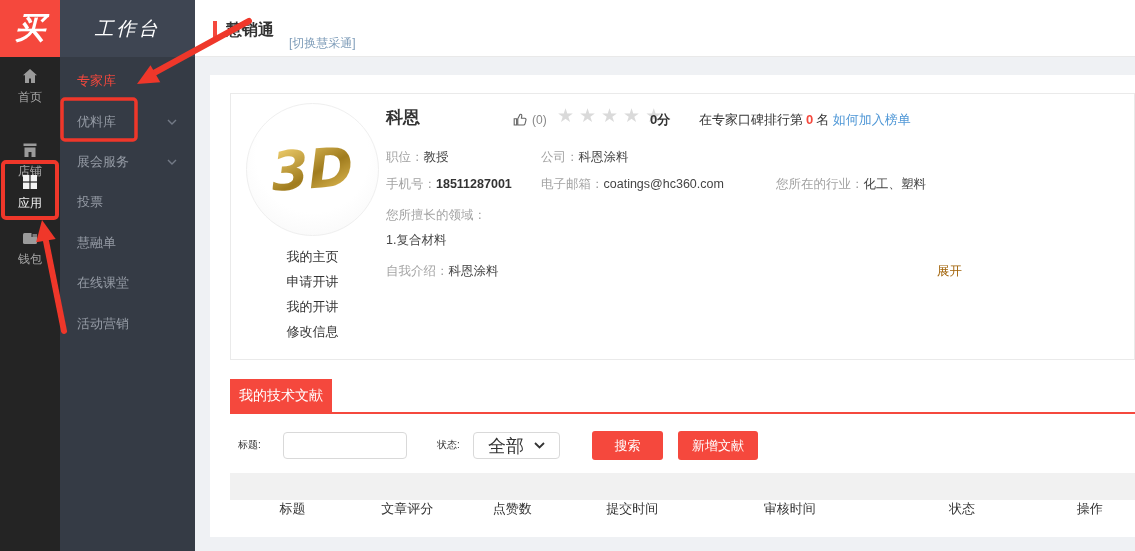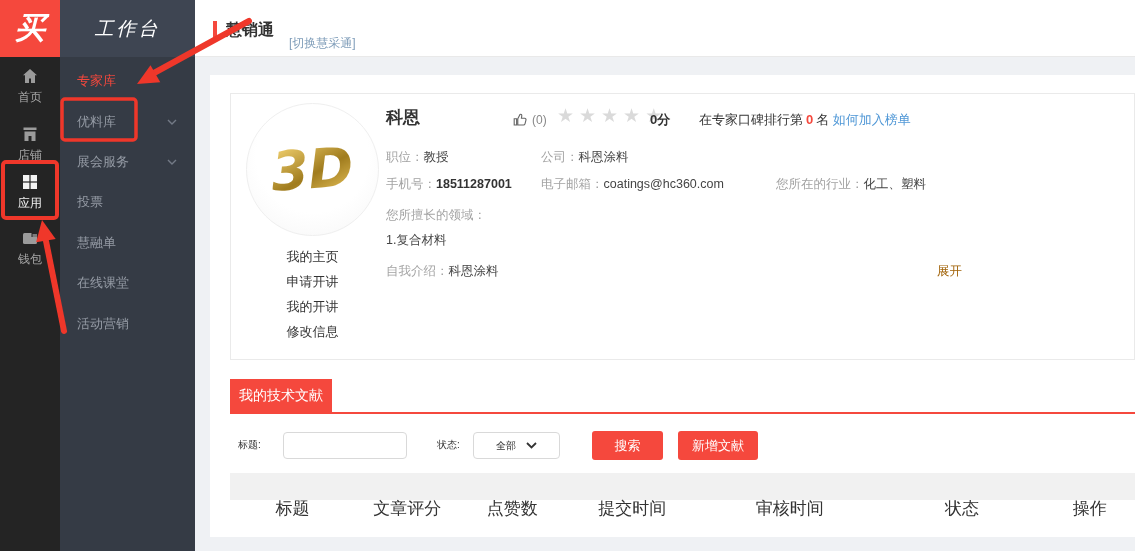--- a/index.html
+++ b/index.html
@@ -60,28 +60,28 @@
 
   .tab { position:absolute; left:20px; top:304px; width:102px; height:33px; background:#f5483d; color:#fff;
          font-size:14px; display:flex; align-items:center; justify-content:center; cursor:pointer; }
   .tab-line { position:absolute; left:20px; top:337px; width:905px; height:2px; background:#f5483d; }
 
   .form-row { position:absolute; left:0; top:356px; width:925px; height:30px; }
   .form-row .lab { position:absolute; font-size:10px; color:#333; line-height:28px; }
   .title-input { position:absolute; left:73px; top:1px; width:124px; height:27px; border:1px solid #d9d9d9; border-radius:4px;
                  font-size:13px; padding:0 8px; outline:none; font-family:"Liberation Sans",sans-serif; }
   .status-select { position:absolute; left:263px; top:1px; width:87px; height:27px; border:1px solid #d9d9d9; border-radius:4px;
-                   display:flex; align-items:center; justify-content:center; gap:10px; font-size:10px; color:#333; cursor:pointer; background:#fff; }
+                   display:flex; align-items:center; justify-content:center; gap:10px; font-size:18px; color:#333; cursor:pointer; background:#fff; }
   .btn { position:absolute; top:0; height:29px; background:#f5483d; color:#fff; border:none; border-radius:3px;
          font-size:13px; cursor:pointer; font-family:"Liberation Sans",sans-serif; }
   .btn.search { left:382px; width:71px; }
   .btn.add { left:468px; width:80px; }
 
   .thead { position:absolute; left:20px; top:398px; width:905px; height:27px; background:#f1f1f1; display:flex; align-items:center; }
-  .th { font-size:17px; color:#333; text-align:center;margin-top:44px; }
+  .th { font-size:13px; color:#333; text-align:center;margin-top:44px; }
   .th:nth-child(1){width:13.8%;} .th:nth-child(2){width:11.6%;} .th:nth-child(3){width:11.6%;}
   .th:nth-child(4){width:14.9%;} .th:nth-child(5){width:19.9%;} .th:nth-child(6){width:18.2%;} .th:nth-child(7){width:10%;}
 
   
   .overlay { position:absolute; left:0; top:0; width:1135px; height:551px; pointer-events:none; z-index:60; }
 </style>
 </head>
 <body>
 
 <div id="app">
@@ -89,21 +89,21 @@
   <div class="rail">
     <div class="rail-logo">买</div>
 
     <div class="rail-item" style="top:66px;">
       <svg width="20" height="20" viewBox="0 0 20 20">
         <path d="M10 3 3 9.2h2V17h4v-4.4h2V17h4V9.2h2z" fill="#9b9b9b"></path>
       </svg>
       <span class="lbl">首页</span>
     </div>
 
-    <div class="rail-item" style="top:124px;">
+    <div class="rail-item" style="top:140px;">
       <svg width="20" height="20" viewBox="0 0 20 20">
         <path d="M3.5 3.5h13V6h-13z" fill="#9b9b9b"></path>
         <path d="M4.5 7.5h11V17h-4v-5h-3v5h-4z" fill="#9b9b9b"></path>
       </svg>
       <span class="lbl">店铺</span>
     </div>
 
     <div class="rail-item active" style="top:172px;">
       <svg width="20" height="20" viewBox="0 0 20 20">
         <rect x="3" y="3" width="6.4" height="6.4" fill="#f4f4f4"></rect>

